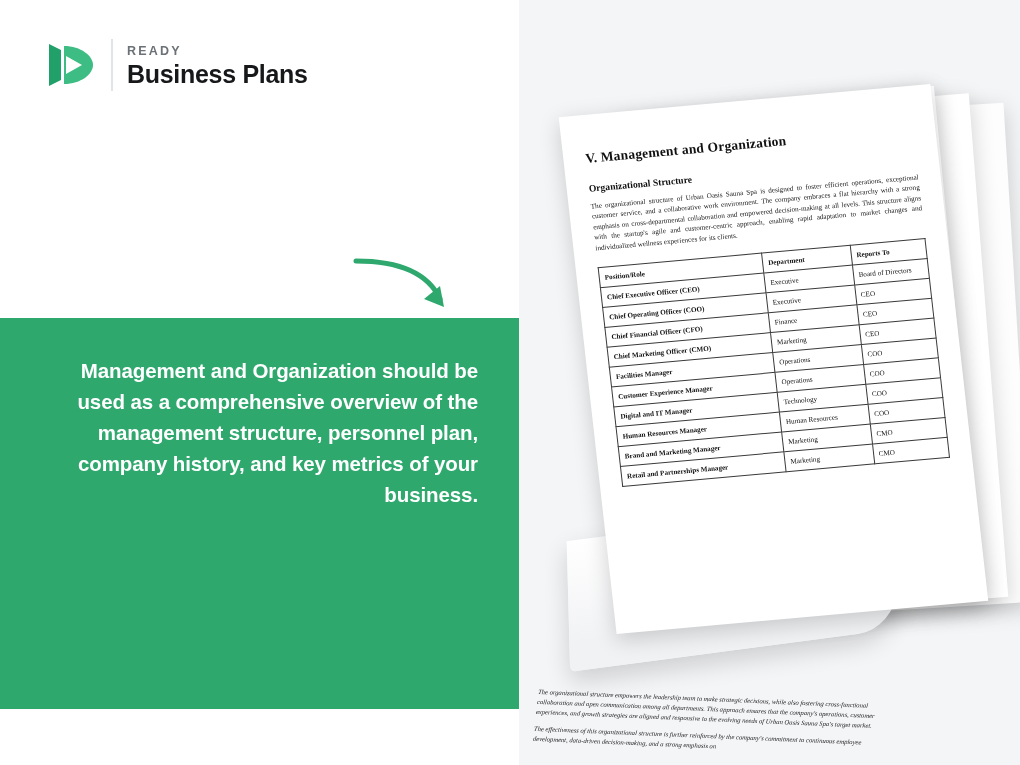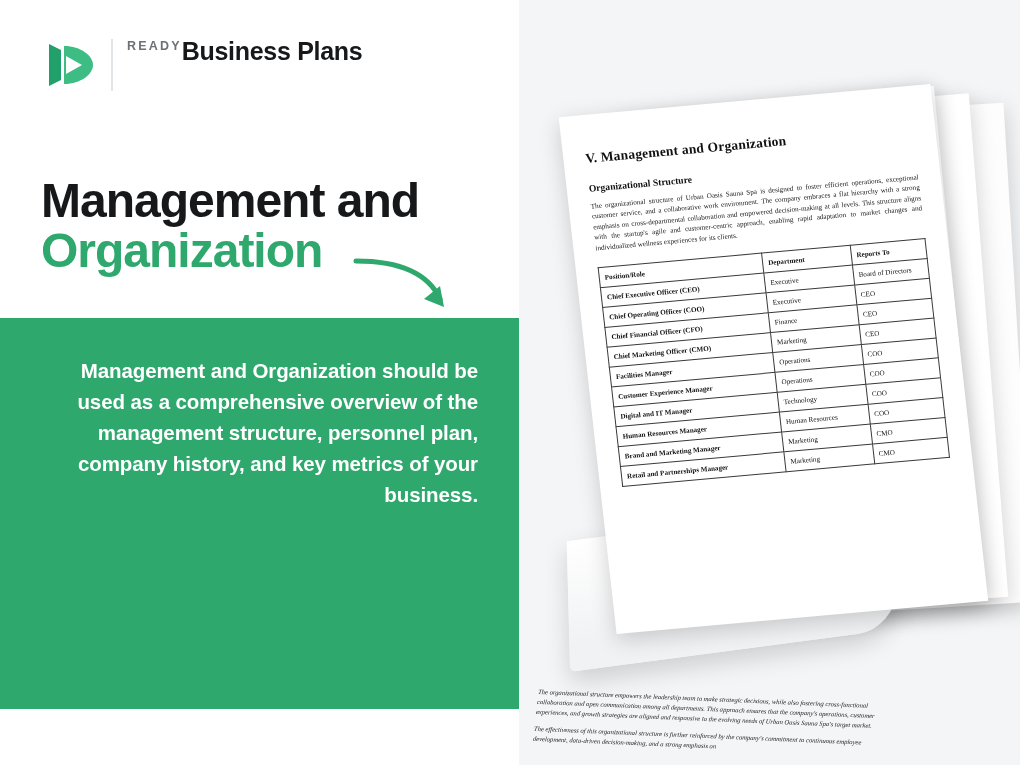--- a/index.html
+++ b/index.html
@@ -42,21 +42,21 @@
   }
   .logo-mark {
     width: 56px;
     height: 56px;
     position: relative;
   }
   .logo-mark svg { display: block; }
 
   .logo-text {
     display: flex;
-    flex-direction: row;
+    flex-direction: column;
     justify-content: center;
     border-left: 2px solid #e2e5e7;
     padding-left: 14px;
     height: 52px;
   }
   .logo-ready {
     font-size: 12.5px;
     font-weight: bold;
     letter-spacing: 2.2px;
     color: #6b7176;
@@ -275,24 +275,20 @@
         <path d="M23 9 C40 9 52 19 52 28 C52 37 40 47 23 47 L23 9 Z" fill="#3dbd83"></path>
         <path d="M25 19 L41 28 L25 37 Z" fill="#ffffff"></path>
       </svg>
     </div>
     <div class="logo-text">
       <div class="logo-ready">READY</div>
       <div class="logo-title">Business Plans</div>
     </div>
   </div>
 
-  <div class="headline">
-    <div class="headline-line1">Management and</div>
-    <div class="headline-line2">Organization</div>
-  </div>
 
   <div class="arrow">
     <svg width="110" height="70" viewBox="0 0 110 70">
       <path d="M4 6 C46 6 76 18 88 44" stroke="#2fa86e" stroke-width="5" fill="none" stroke-linecap="round"></path>
       <path d="M72 44 L92 52 L88 31 Z" fill="#2fa86e"></path>
     </svg>
   </div>
 
   <div class="body-copy">Management and Organization should be used as a comprehensive overview of the management structure, personnel plan, company history, and key metrics of your business.</div>
 

